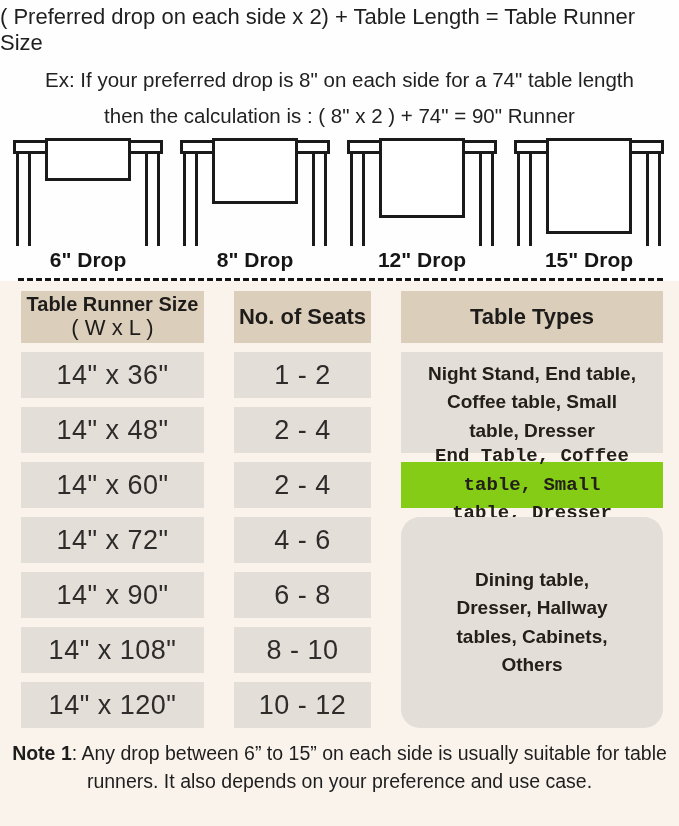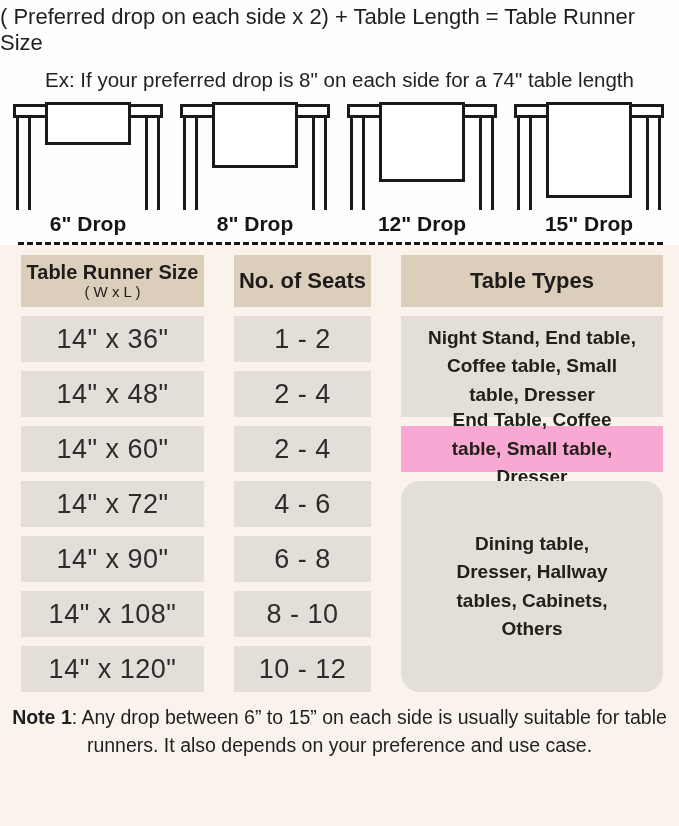--- a/index.html
+++ b/index.html
@@ -68,43 +68,44 @@
     grid-template-rows:52px repeat(7, 46px);
     column-gap:30px; row-gap:9px;
     margin:0 16px 0 21px;
   }
   .cell {
     display:flex; align-items:center; justify-content:center;
     background:#e4ded8; color:#2e2c2a; text-align:center;
   }
   .header-cell { background:#dbceba; color:#1e1c1a; flex-direction:column; line-height:1.1; }
   .hdr-main { font-size:20px; font-weight:700; }
-  .hdr-sub  { font-size:15px; font-weight:400; margin-top:1px; }
+  .hdr-sub  { font-size:22px; font-weight:400; margin-top:1px; }
   .hdr-single { font-size:22px; font-weight:700; }
   .size-cell, .seats-cell { font-size:27px; font-weight:400; letter-spacing:0.5px; }
   .types-cell {
     font-size:19px; font-weight:700; line-height:1.5; padding:0 26px;
     color:#222019;
   }
   .type-a { grid-column:3; grid-row:2 / 4; }
-  .type-b { grid-column:3; grid-row:4 / 5; background:#f9a8d4; }
+  .type-b { grid-column:3; grid-row:4 / 5; background:#84cc16;font-family:Liberation Mono, monospace; }
   .type-c { grid-column:3; grid-row:5 / 9; padding:16px 40px;border-radius:19px; }
   .col1 { grid-column:1; } .col2 { grid-column:2; } .col3 { grid-column:3; }
   
   .notes-block { margin:12px auto 0; max-width:657px; text-align:center;
     font-size:19.5px; line-height:1.42; color:#1e1e1e; }
   .note-line { margin:0; }
   .note-label { font-weight:700; }
 </style>
 </head>
 <body>
 
 <div class="top-section">
   <p class="formula-line">( Preferred drop on each side x 2) + Table Length = Table Runner Size</p>
   <p class="example-line">Ex: If your preferred drop is 8" on each side for a 74" table length</p>
+  <p class="example-line">then the calculation is : ( 8" x 2 ) + 74" = 90" Runner</p>
 
   <div class="figures-row">
     <div class="table-figure">
       <div class="leg leg-left"></div>
       <div class="leg leg-right"></div>
       <div class="tabletop"></div>
       <div class="runner runner-6"></div>
     </div>
     <div class="table-figure">
       <div class="leg leg-left"></div>

